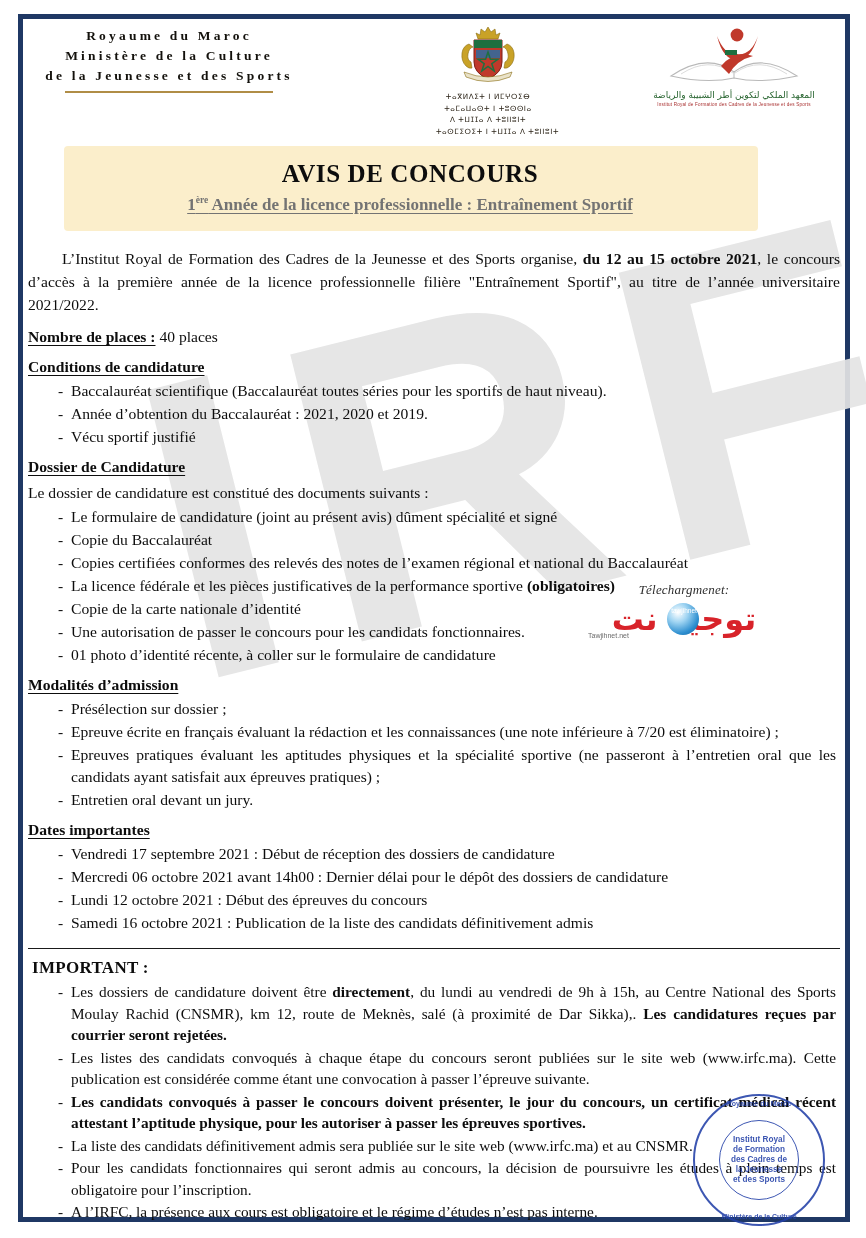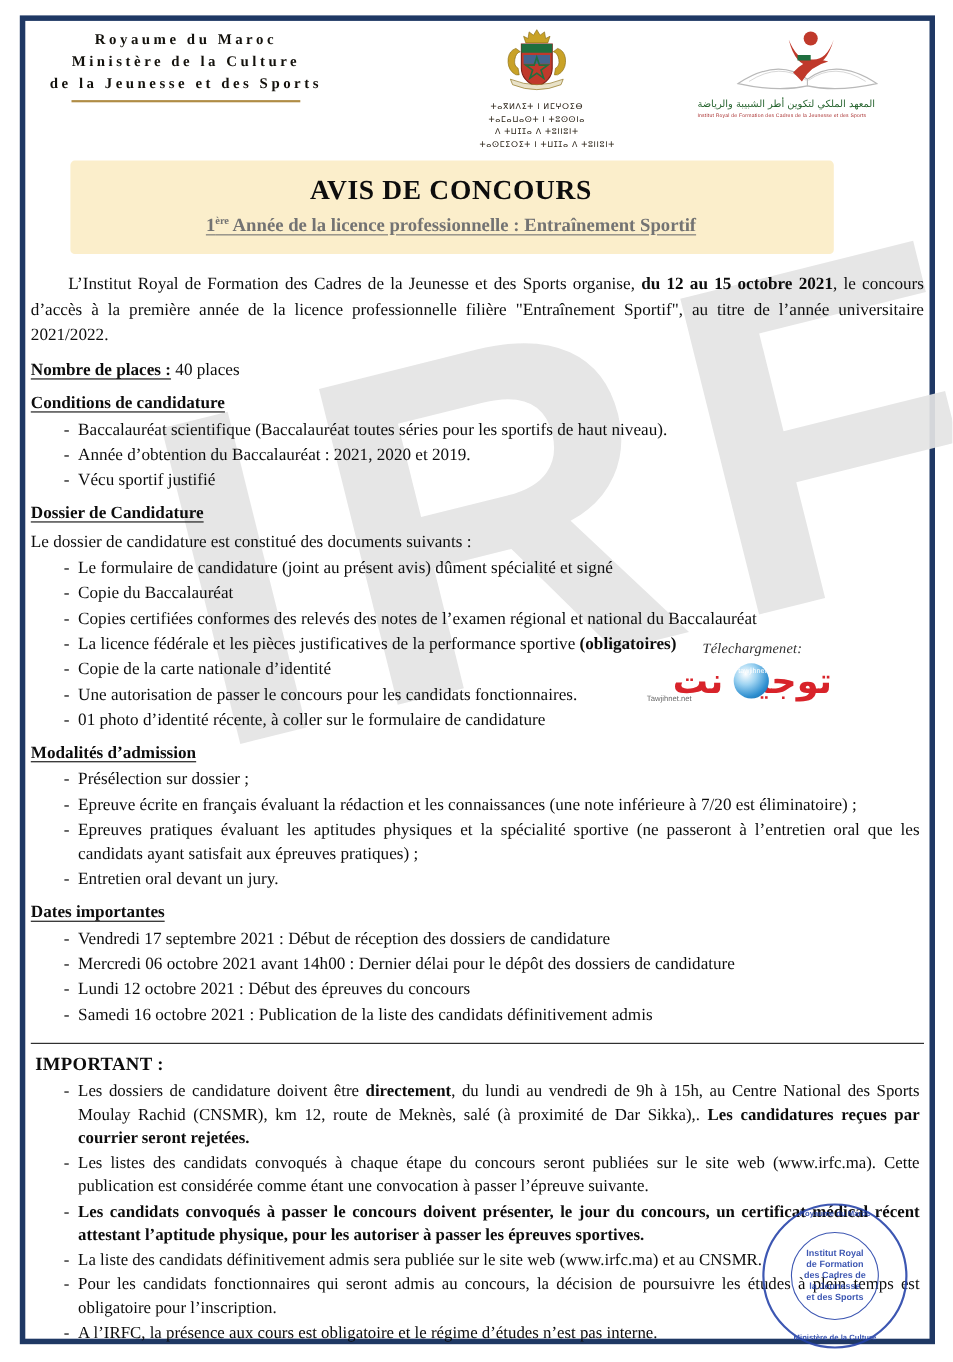--- a/index.html
+++ b/index.html
@@ -112,21 +112,21 @@
     letter-spacing: .6px;
     color: #2b2317;
     white-space: nowrap;
   }
 
   .irfc-logo {
     position: absolute;
     right: 6px;
     top: 4px;
     width: 200px;
-    text-align: left;
+    text-align: center;
   }
   .irfc-ar {
     font-family: "DejaVu Sans", sans-serif;
     font-size: 9px;
     color: #27642f;
     line-height: 11px;
     direction: rtl;
   }
   .irfc-fr {
     font-family: "Liberation Sans", sans-serif;

